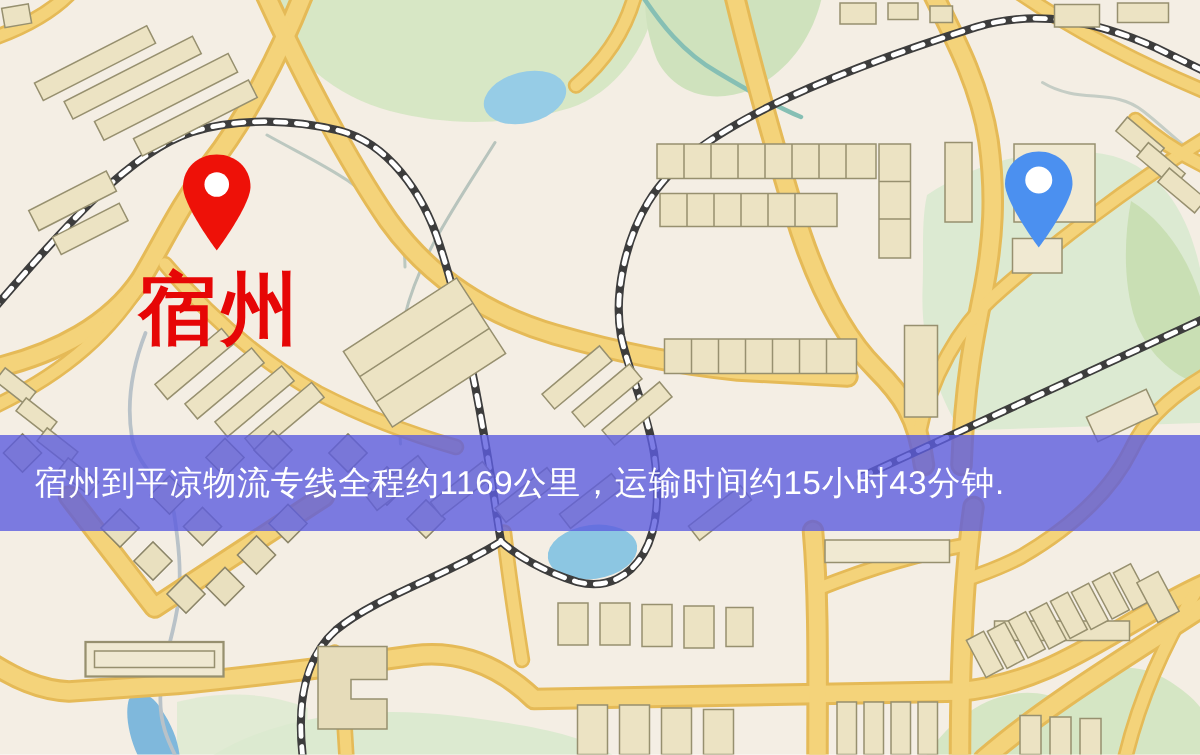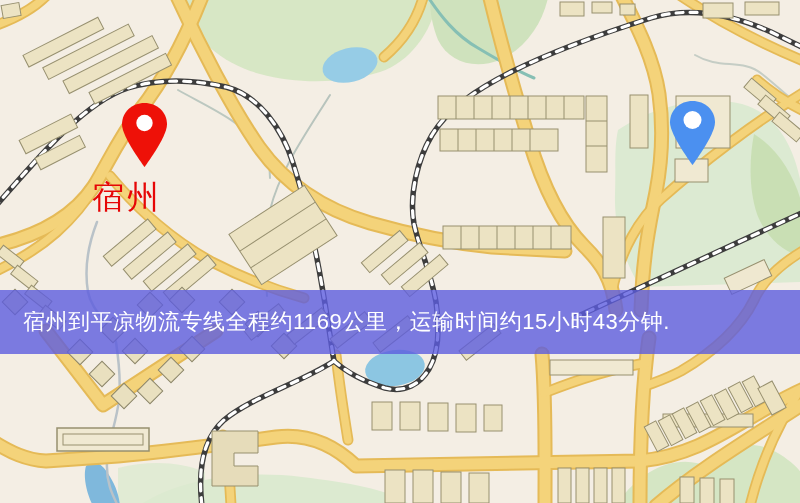--- a/index.html
+++ b/index.html
@@ -5,21 +5,21 @@
   html,body{margin:0;padding:0;background:#ffffff;}
   .stage{
     position:relative;width:800px;height:503px;overflow:hidden;
     font-family:"Liberation Sans","DejaVu Sans",sans-serif;
   }
   .map-svg{position:absolute;left:0;top:0;z-index:1;display:block;}
   .pin{position:absolute;z-index:5;}
   .pin-origin{left:121px;top:102px;}
   .pin-destination{left:669px;top:100px;}
   .city-label{
-    position:absolute;z-index:6;font-weight:normal;font-size:32px;line-height:1;
+    position:absolute;z-index:6;font-weight:bold;font-size:52px;line-height:1;
     letter-spacing:3px;white-space:nowrap;
   }
   .label-origin{left:92px;top:181px;}
   .label-destination{left:644px;top:177px;}
   .banner{
     position:absolute;z-index:10;left:0;top:290px;width:800px;height:64px;
     display:flex;align-items:center;box-sizing:border-box;padding-left:23px;
   }
   .banner-text{
     font-size:22px;line-height:1;letter-spacing:0.5px;white-space:nowrap;overflow:hidden;

